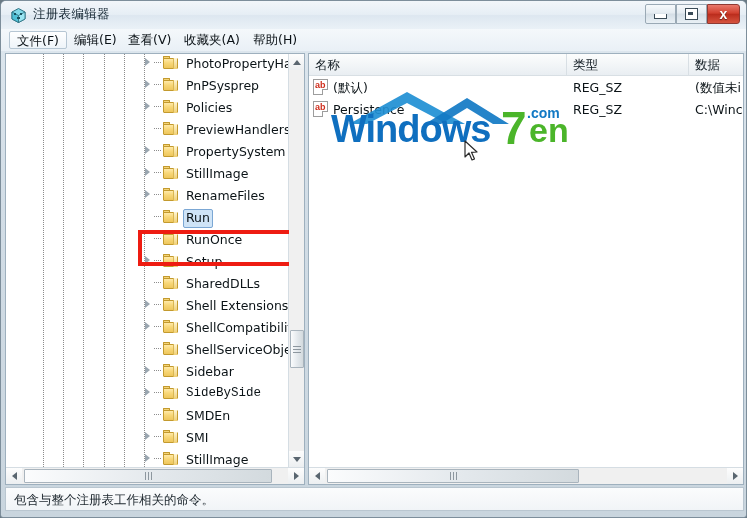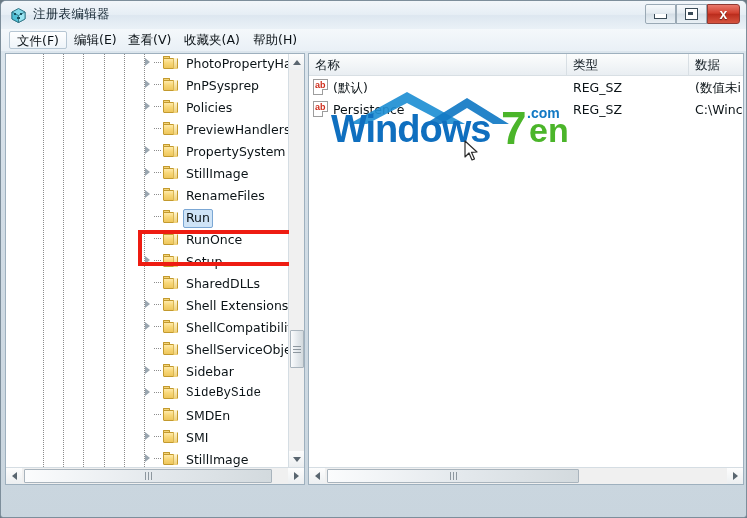--- a/index.html
+++ b/index.html
@@ -644,13 +644,16 @@
         <div class="sbthumb" id="list-h-thumb" style="top: 1px; height: 14px; left: 18px; width: 252px;">
           <div class="grip-h"></div>
         </div>
         <div class="sbbtn" style="right:0;top:0;width:16px;height:16px">
           <div class="tri-rt"></div>
         </div>
       </div>
     </div>
   </div>
 
+  <div id="statusbar">
+    <div id="status-text">包含与整个注册表工作相关的命令。</div>
+  </div>
 </div>
 
 </body></html>

